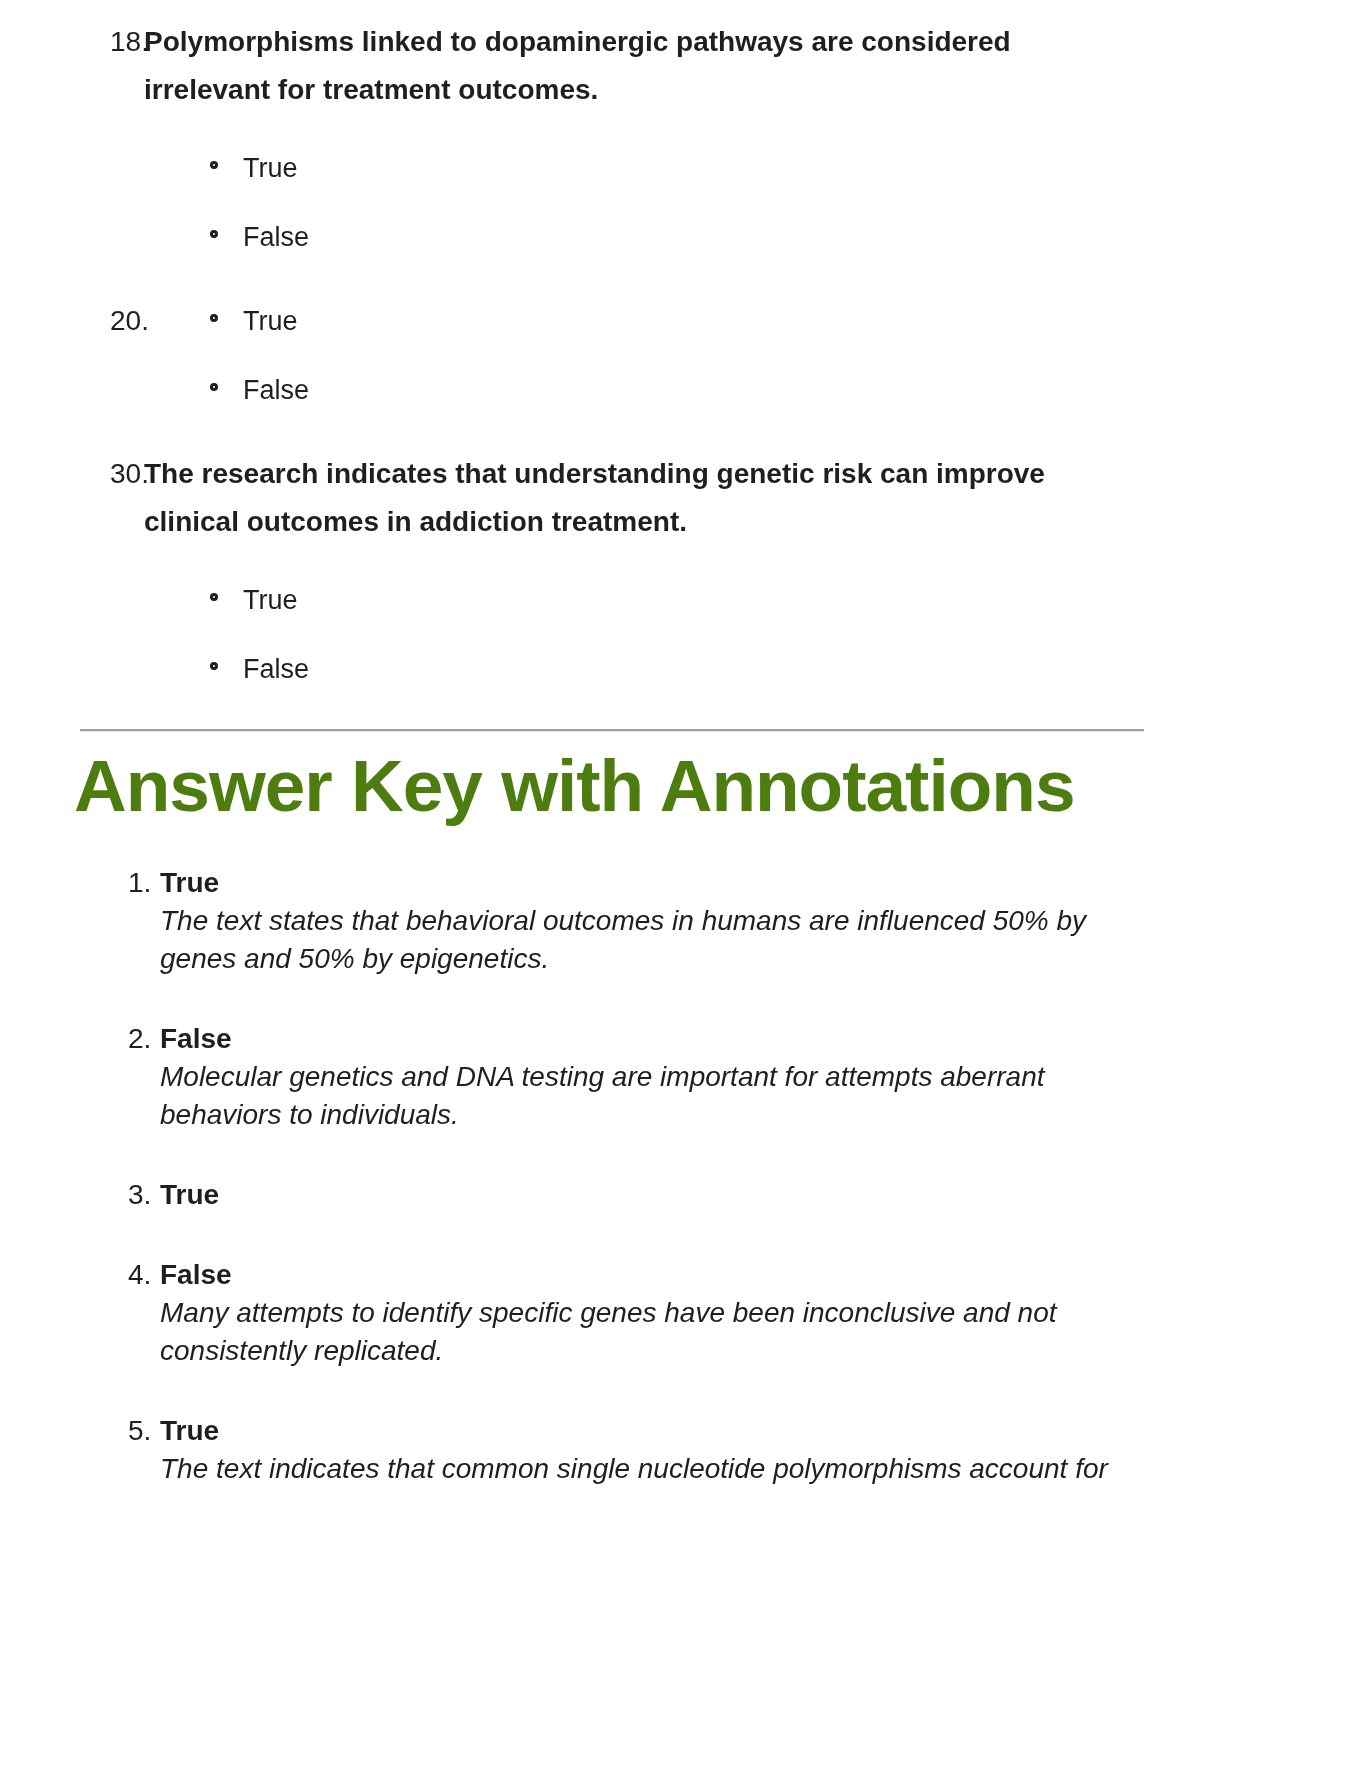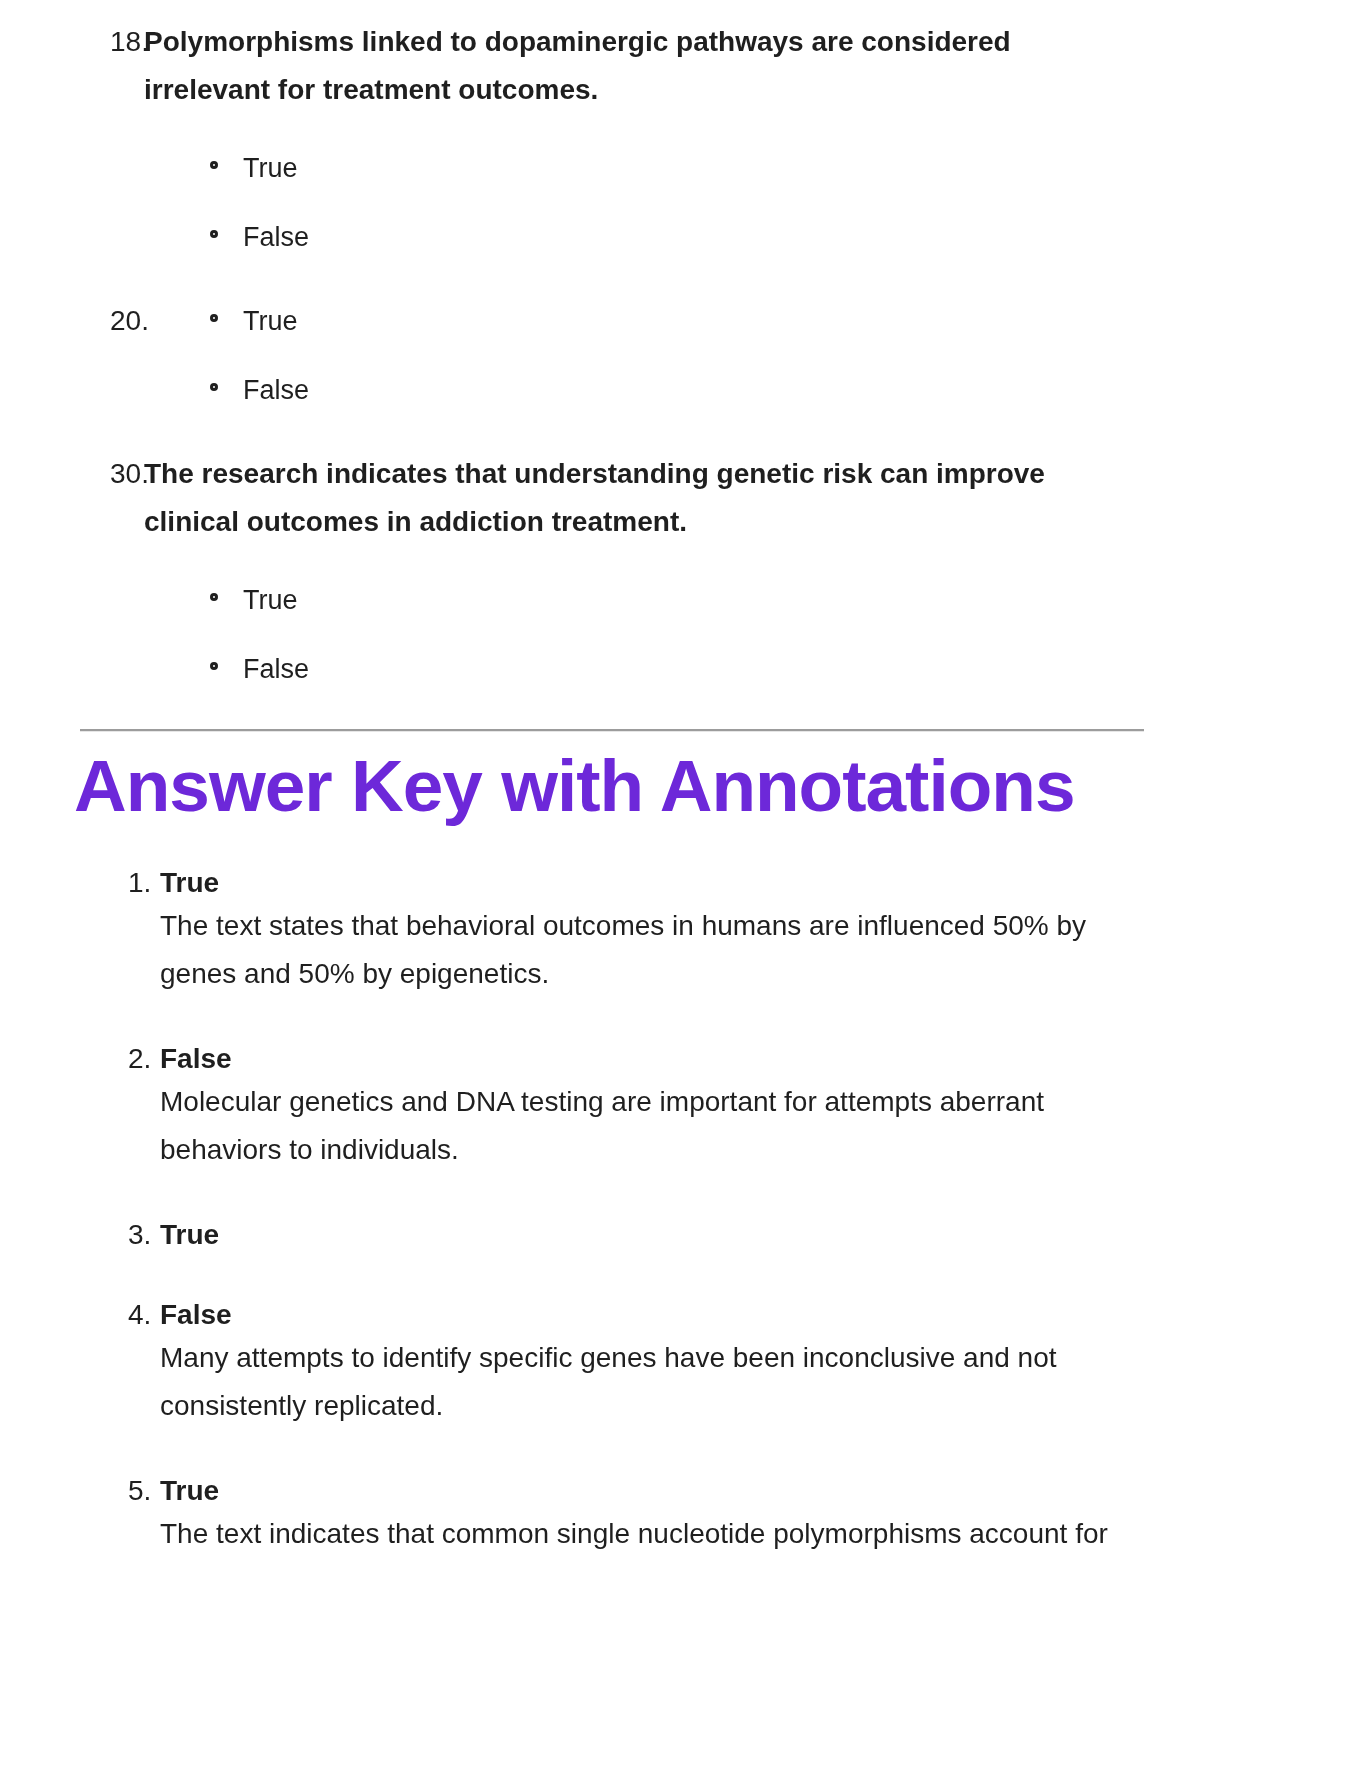--- a/index.html
+++ b/index.html
@@ -76,21 +76,21 @@
     width: 100%;
   }
 
   
   h1.answer-key-title {
     margin: 14px 0 38px -6px;
     font-size: 73px;
     line-height: 80px;
     font-weight: bold;
     letter-spacing: -1px;
-    color: #6d28d9;
+    color: #4d7c0f;
   }
   ol.a-list {
     list-style: none;
     margin: 0;
     padding: 0 0 0 48px;
   }
   li.a-item {
     position: relative;
     padding-left: 32px;
     max-width: 990px;
@@ -104,22 +104,23 @@
     font-weight: 400;
     line-height: 38px;
   }
   .a-verdict {
     display: block;
     font-weight: bold;
     line-height: 38px;
   }
   .a-annotation {
     display: block;
-    font-weight: 400;
-    line-height: 48px;
+    font-style: italic;
+    font-weight: 400;
+    line-height: 38px;
   }
 </style>
 </head>
 <body>
 
 <div class="page">
 
   <ol class="q-list">
 
     <li class="q-item">

